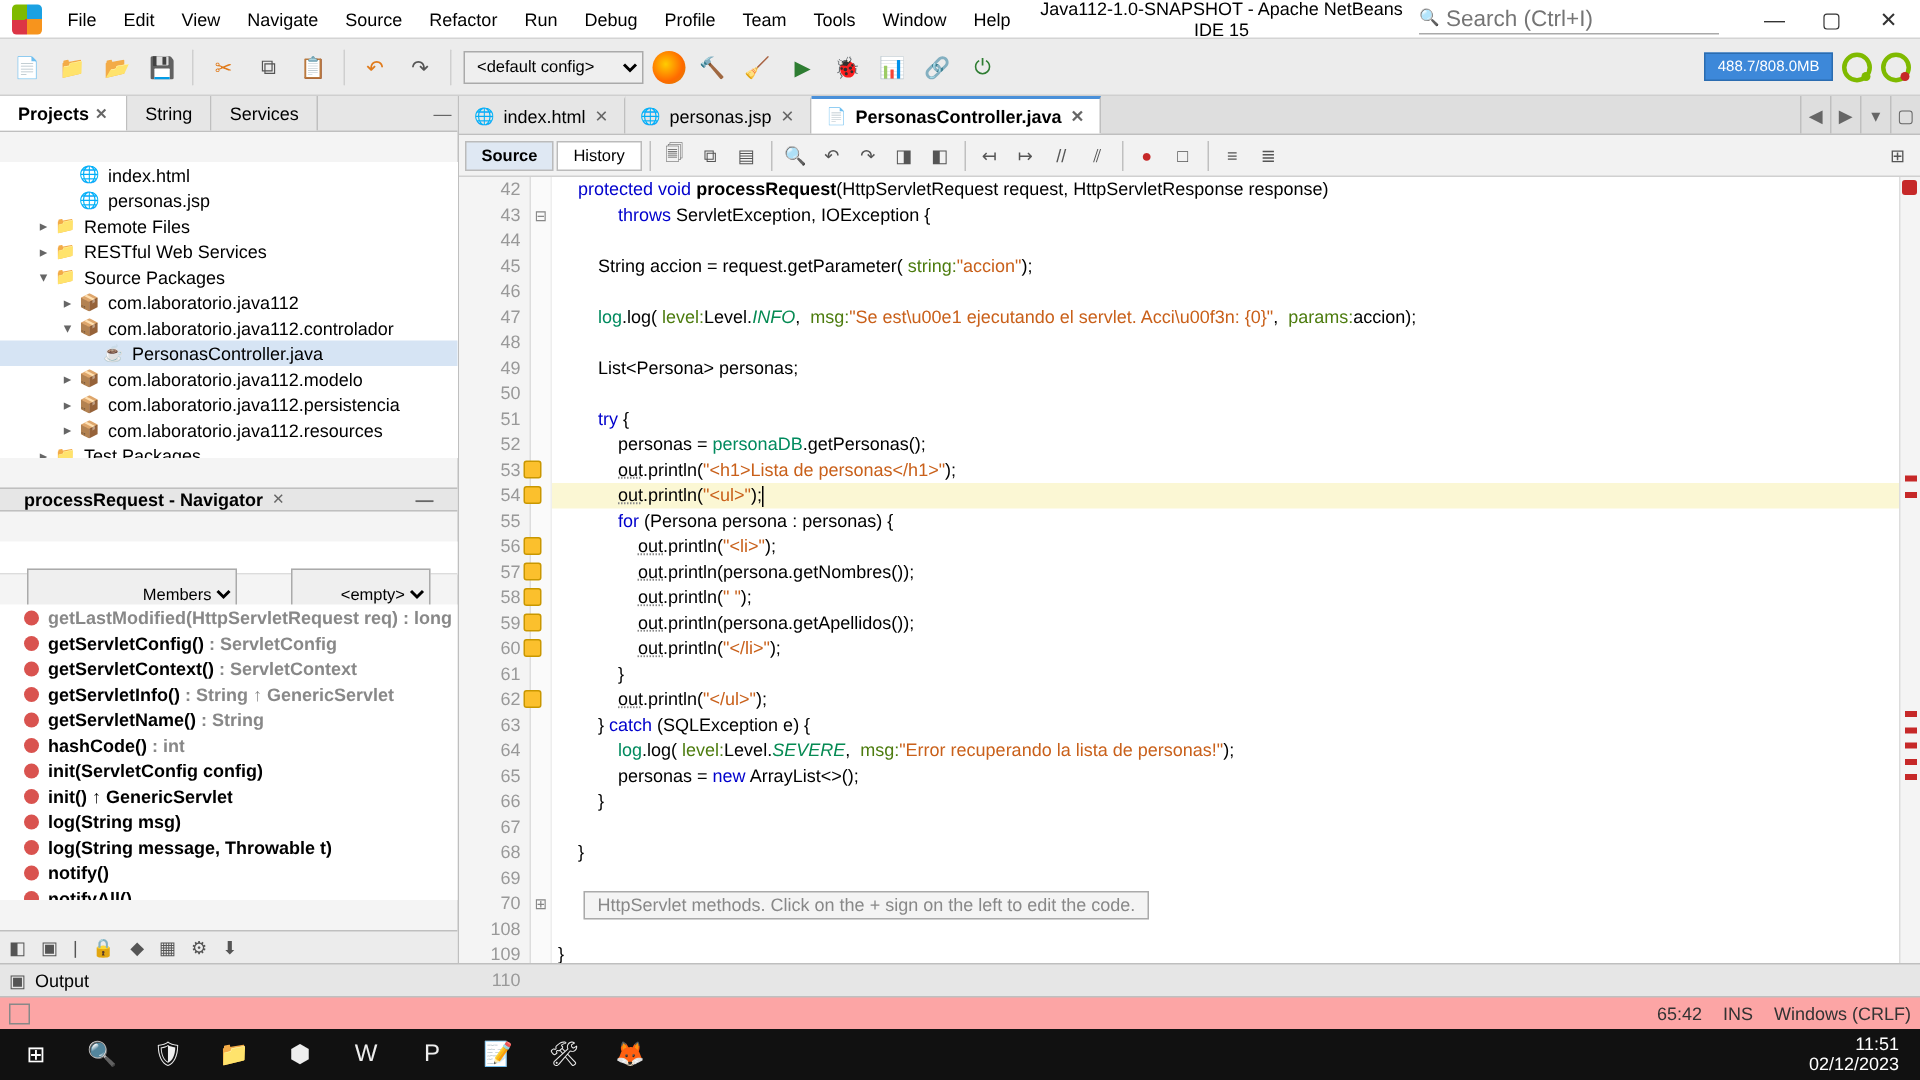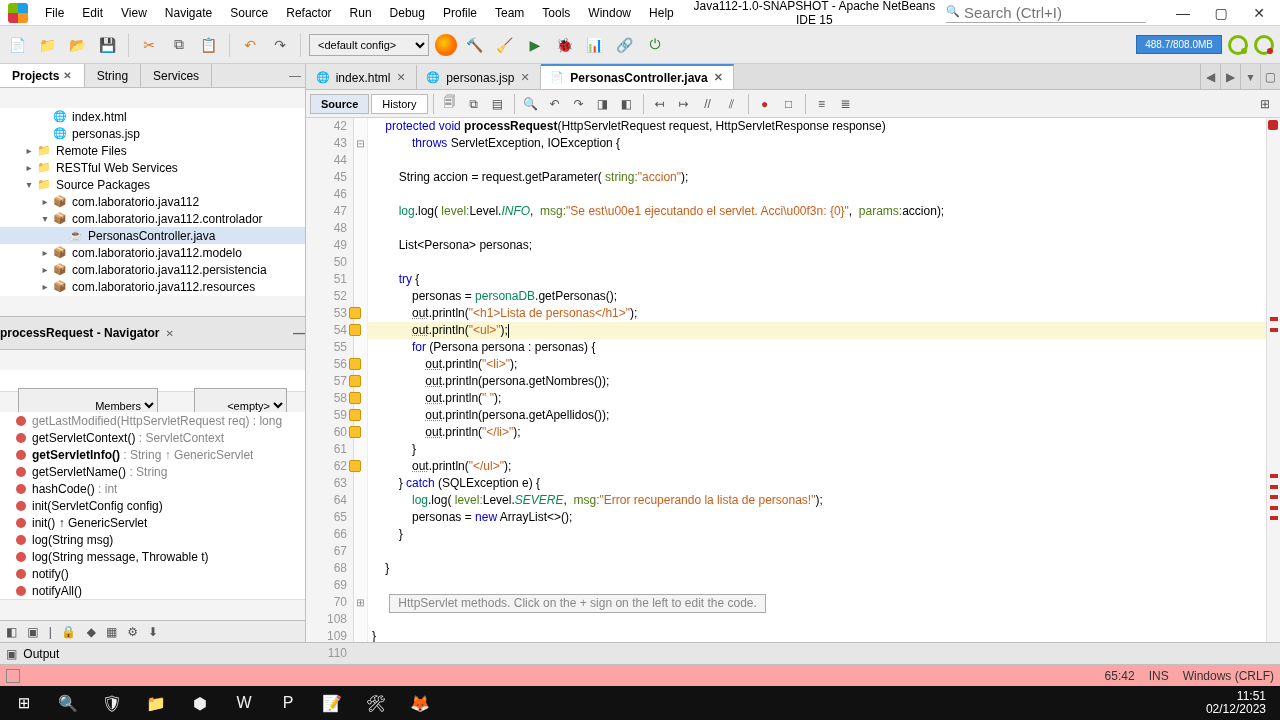--- a/index.html
+++ b/index.html
@@ -41,26 +41,26 @@
 .tree-row { display:flex; align-items:center; height:17px; padding-left:6px; white-space:nowrap; }
 .tree-row .twisty { width:14px; color:#666; font-size:10px; text-align:center; }
 .tree-row .ticon { width:16px; margin-right:4px; text-align:center; font-size:11px; }
 .tree-row.selected { background:#d6e4f4; }
 .tree-row .label { color:#000; }
 .folder-ico { color:#c9a24b; }
 .pkg-ico { color:#c9a24b; }
 .java-ico { color:#2d5aa0; }
 .globe-ico { color:#3a87c9; }
 
-.nav-header { height:34px; background:#e6e6e6; border-top:1px solid #bfbfbf; border-bottom:1px solid #bfbfbf; display:flex; align-items:center; padding:0 0; font-weight:bold; }
+.nav-header { height:16px; background:#e6e6e6; border-top:1px solid #bfbfbf; border-bottom:1px solid #bfbfbf; display:flex; align-items:center; padding:0 16px; font-weight:bold; }
 .nav-header .close { margin-left:6px; font-size:10px; color:#666; font-weight:normal; }
 .nav-header .min { margin-left:auto; color:#666; }
 .nav-filter { height:22px; display:flex; background:#fff; border-bottom:1px solid #dcdcdc; }
 .nav-filter select { border:1px solid #aaa; font-size:11px; height:35px; margin:18px;text-align:right; }
-.nav-list { flex:1; overflow:hidden; background:#fff; }
+.nav-list { flex:1; overflow:hidden; background:#fff;font-weight:bold; }
 .nav-item { display:flex; align-items:center; height:17px; padding-left:16px; gap:6px; }
 .nav-item.selected { background:#cce4ff; }
 .nav-dot { width:10px; height:10px; border-radius:50%; background:#d9534f; flex:none; }
 .nav-dot.green { background:#4caf50; }
 .nav-text { color:#000; white-space:nowrap; overflow:hidden; text-overflow:ellipsis; }
 .nav-text .sig { color:#888; }
 .nav-toolbar { height:22px; border-top:1px solid #bfbfbf; background:#ececec; display:flex; align-items:center; gap:10px; padding:0 6px; }
 .nav-tbtn { font-size:12px; color:#555; }
 
 .editor { flex:1; display:flex; flex-direction:column; min-width:0; background:#fff; }
@@ -277,20 +277,24 @@
       <span class="min">—</span>
     </div>
     <div class="nav-filter">
       <select style="width:140px"><option>Members</option></select>
       <select style="flex:1"><option>&lt;empty&gt;</option></select>
     </div>
     <div class="nav-list" id="nav-list">
         <div class="nav-item">
           <span class="nav-dot"></span>
           <span class="nav-text" style="color: rgb(136, 136, 136);">getLastModified(HttpServletRequest req) <span class="sig">: long</span></span>
+        </div>
+        <div class="nav-item">
+          <span class="nav-dot"></span>
+          <span class="nav-text">getServletConfig() <span class="sig">: ServletConfig</span></span>
         </div>
         <div class="nav-item">
           <span class="nav-dot"></span>
           <span class="nav-text">getServletContext() <span class="sig">: ServletContext</span></span>
         </div>
         <div class="nav-item">
           <span class="nav-dot"></span>
           <span class="nav-text"><b>getServletInfo()</b> <span class="sig">: String ↑ GenericServlet</span></span>
         </div>
         <div class="nav-item">

